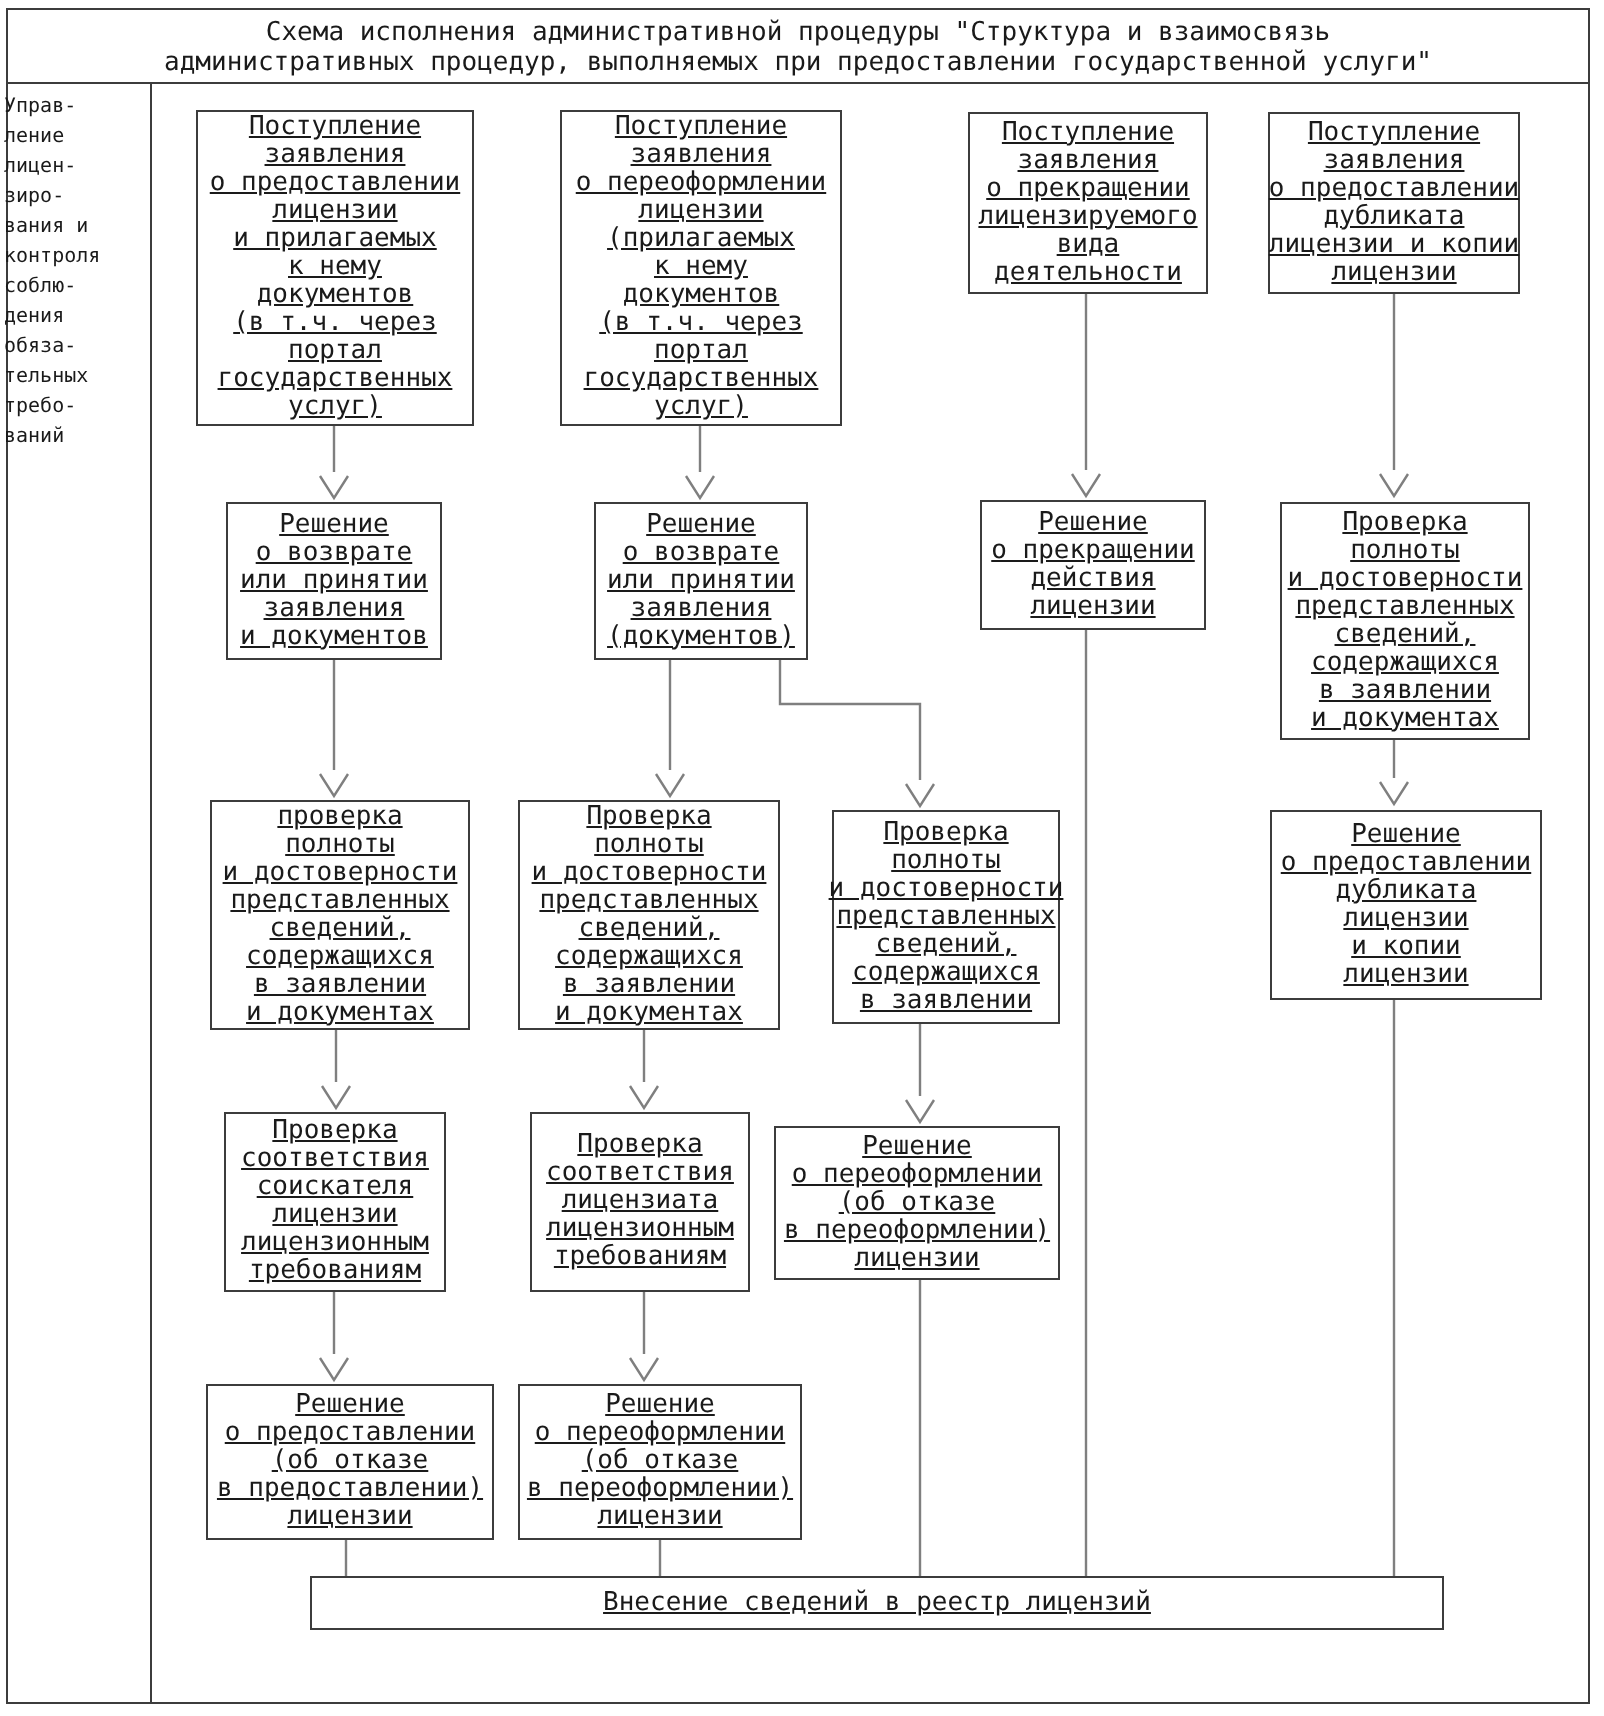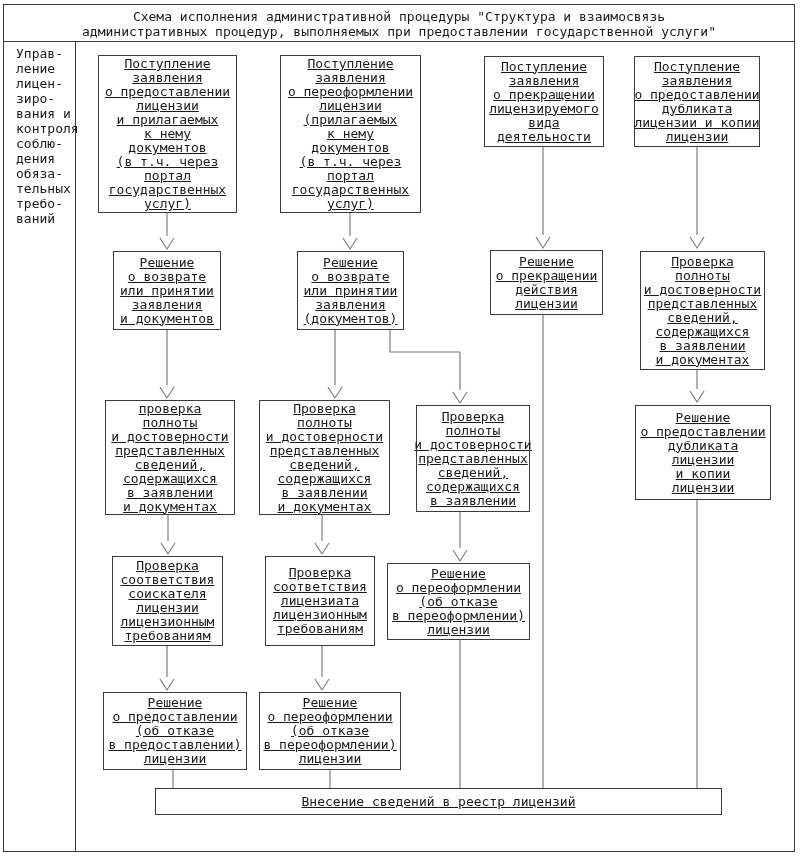--- a/index.html
+++ b/index.html
@@ -21,22 +21,22 @@
   }
   .title-sep{
     left:3px;top:41px;width:792px;height:0;
     border-top:1px solid var(--border,#3c3c3c);
   }
   .sidebar-sep{
     left:75px;top:41px;height:810px;width:0;
     border-left:1px solid var(--border,#3c3c3c);
   }
   .sidebar-text{
-    left:16px;top:46px;width:66px;
-    white-space:pre;font-size:13px;line-height:15px;
+    left:2px;top:46px;width:66px;
+    white-space:pre;font-size:10px;line-height:15px;
   }
   .node{
     position:absolute;box-sizing:border-box;
     border:1px solid var(--border,#3c3c3c);
     background:var(--background,#fff);
     display:flex;align-items:center;justify-content:center;
     text-align:center;white-space:pre;
     font-size:13px;line-height:14px;text-decoration:underline;
   }
   svg.connectors{

